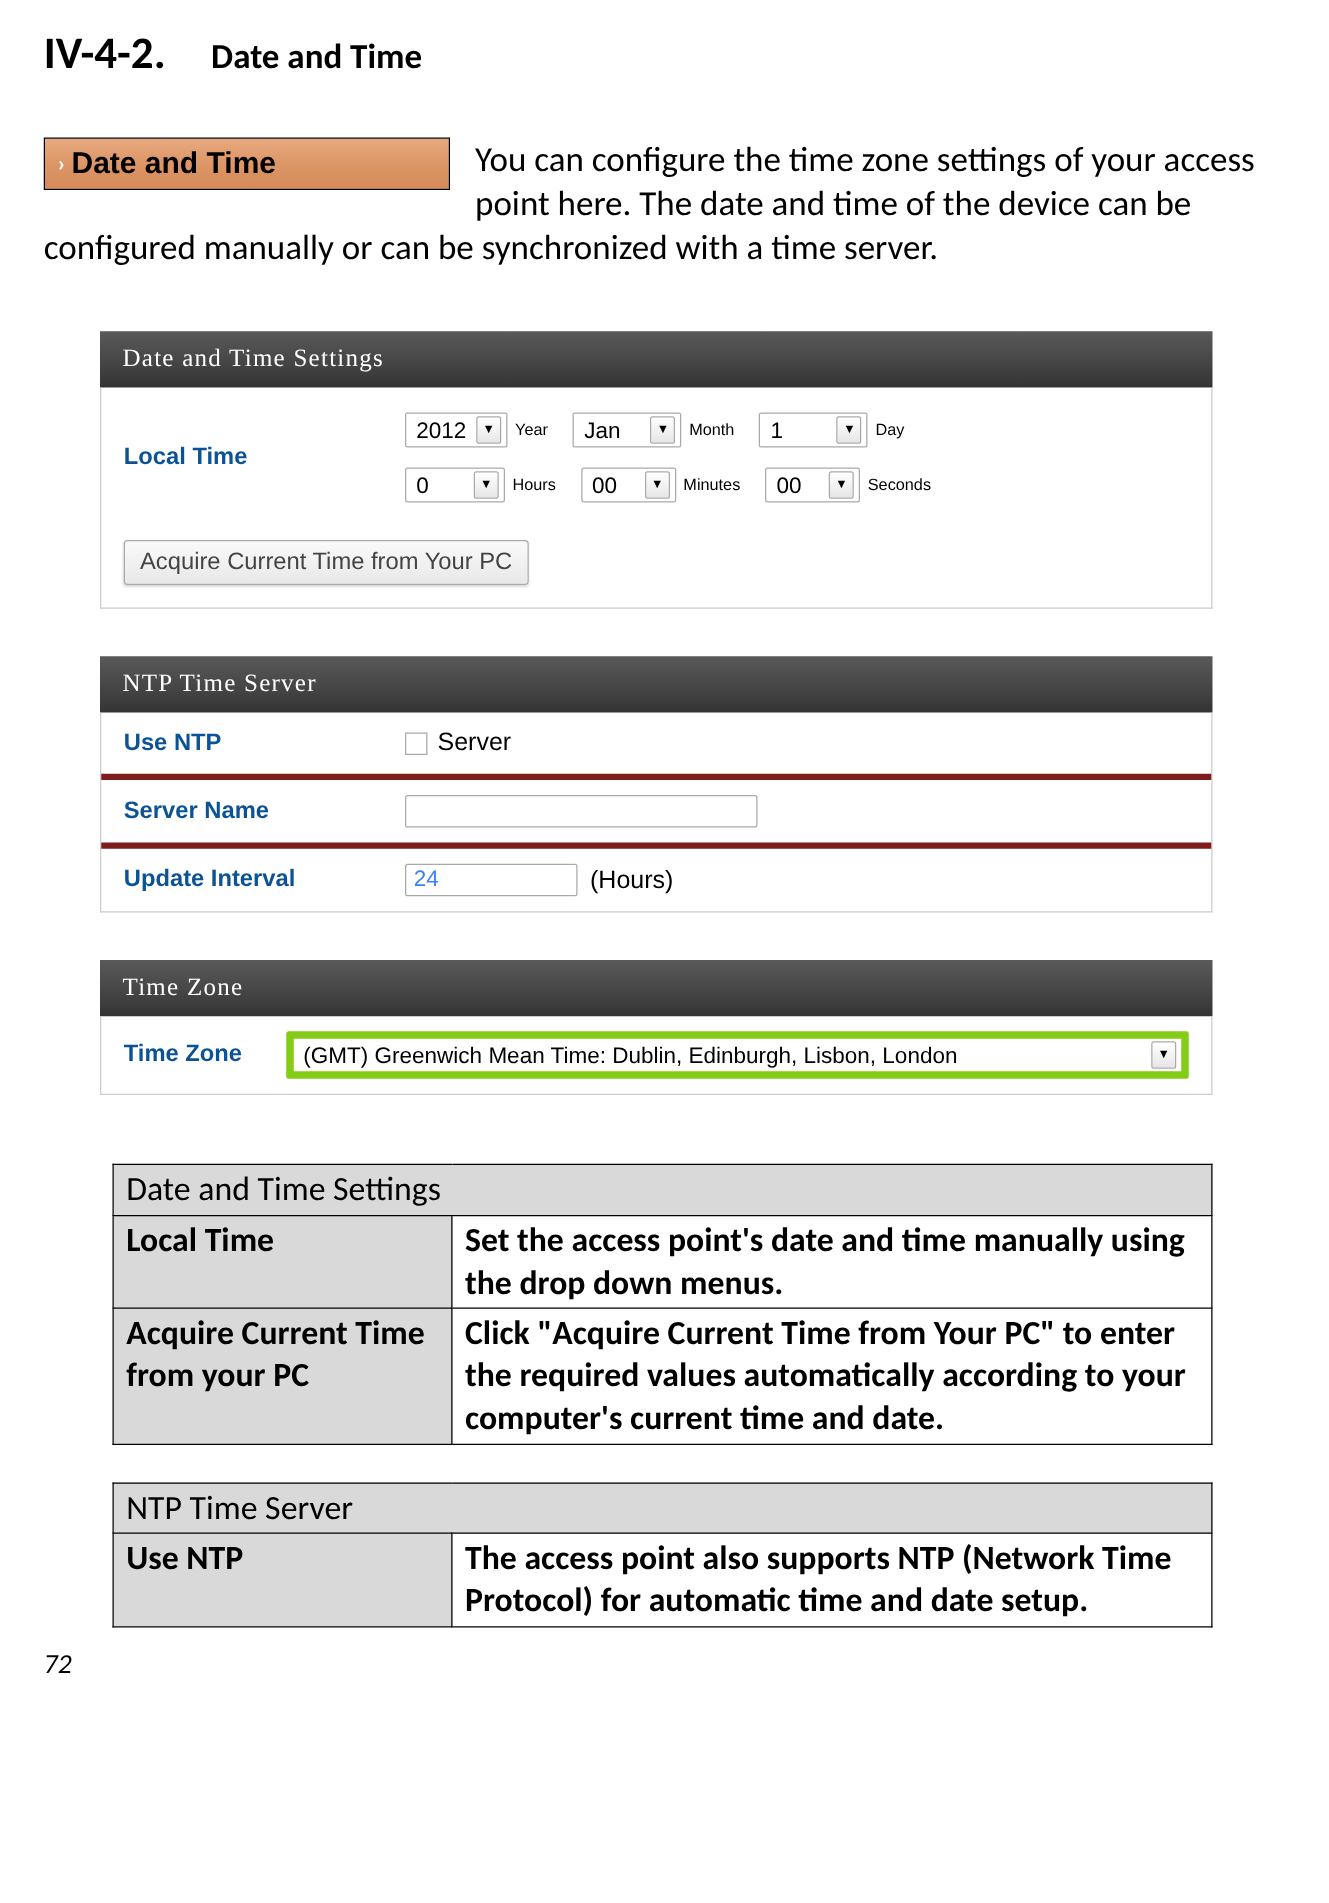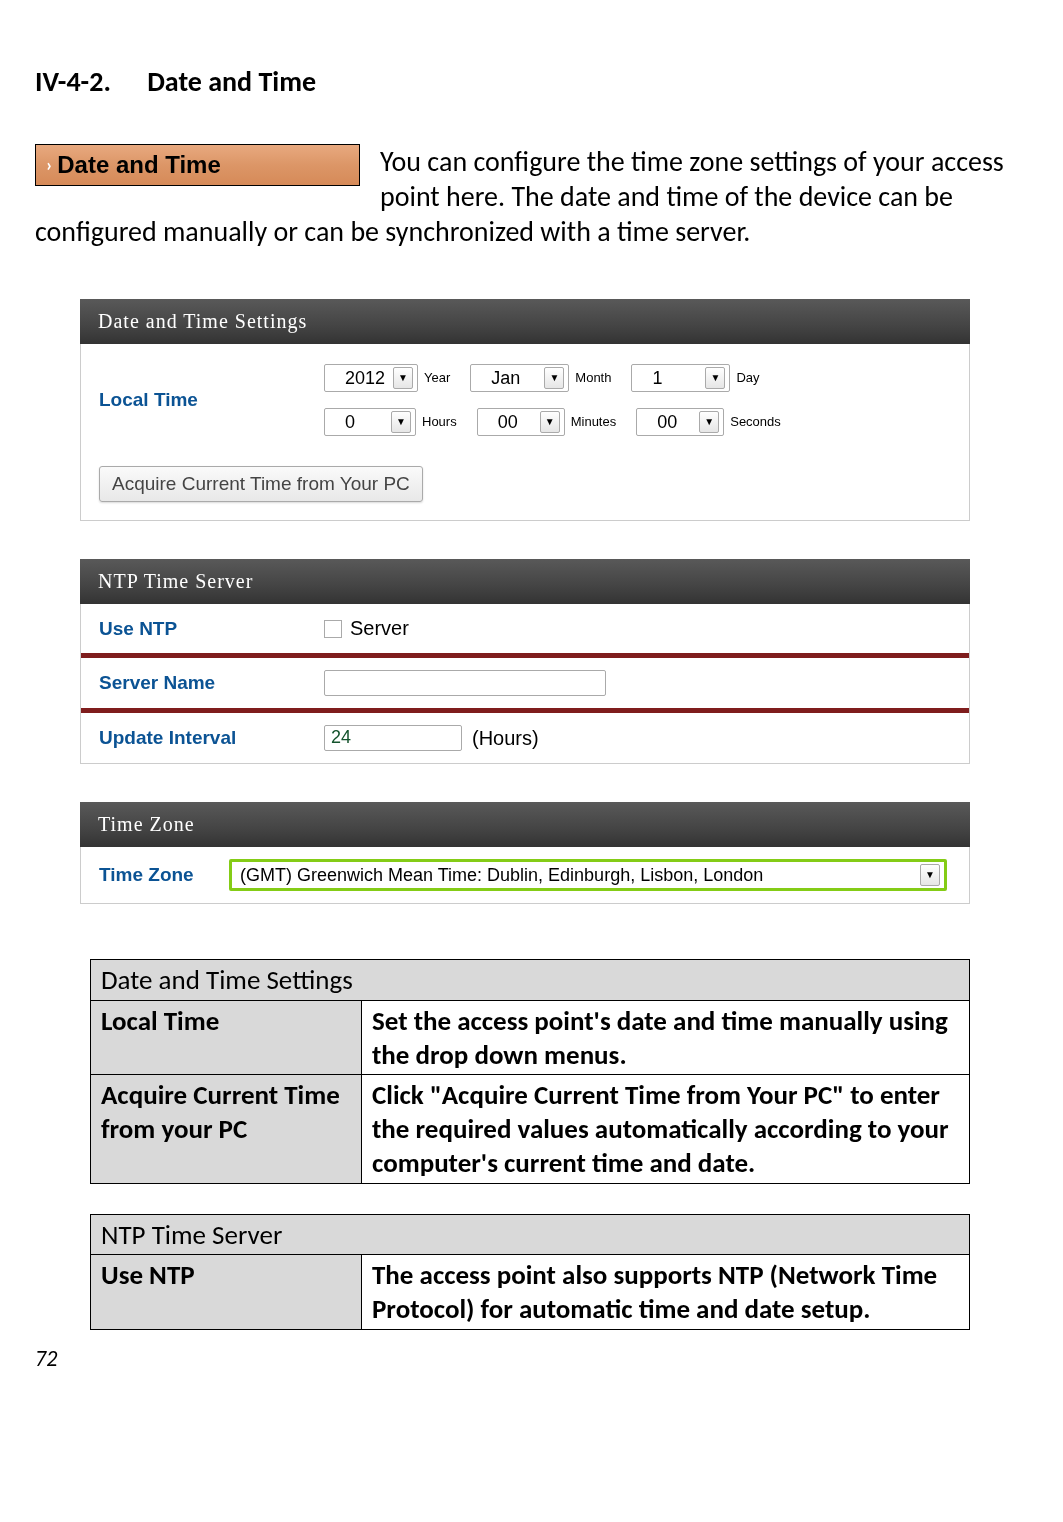--- a/index.html
+++ b/index.html
@@ -6,24 +6,23 @@
   font-family: Calibri, Arial, sans-serif;
   margin: 0;
   padding: 20px 35px 20px 35px;
   width: 993px;
   font-size: 28px;
   line-height: 1.25;
   color: #000;
 }
 .section-num {
   font-weight: bold;
-  font-size: 28px;
+  font-size: 36px;
   display: inline-block;
   margin-right: 30px;
-  margin-top: 44px;
 }
 .section-title {
   font-weight: bold;
   font-size: 28px;
 }
 .intro-wrap {
   margin-top: 45px;
 }
 .tab-badge {
   float: left;
@@ -86,21 +85,21 @@
   font-weight: bold;
   width: 225px;
   font-size: 19px;
 }
 .select {
   display: inline-flex;
   align-items: center;
   border: 1px solid #aaa;
   background: #fff;
   height: 26px;
-  padding: 0 4px 0 20px;
+  padding: 0 4px 0 8px;
   font-size: 18px;
   border-radius: 2px;
   margin-right: 6px;
 }
 .select .dd {
   width: 18px;
   height: 20px;
   background: linear-gradient(#fff,#e6e6e6);
   border: 1px solid #aaa;
   margin-left: 8px;
@@ -139,28 +138,28 @@
   height: 24px;
   width: 280px;
   border-radius: 2px;
 }
 .input-small {
   border: 1px solid #aaa;
   background: #fff;
   height: 24px;
   width: 130px;
   padding-left: 6px;
-  color: #14532d;
+  color: #3b82f6;
   font-size: 18px;
   border-radius: 2px;
 }
 .wide-select {
   display: inline-flex;
   align-items: center;
-  border: 3px solid #84cc16;
+  border: 6px solid #84cc16;
   background: #fff;
   height: 26px;
   padding: 0 4px 0 8px;
   font-size: 18px;
   border-radius: 2px;
   width: 700px;
 }
 .wide-select .dd {
   width: 18px;
   height: 20px;

